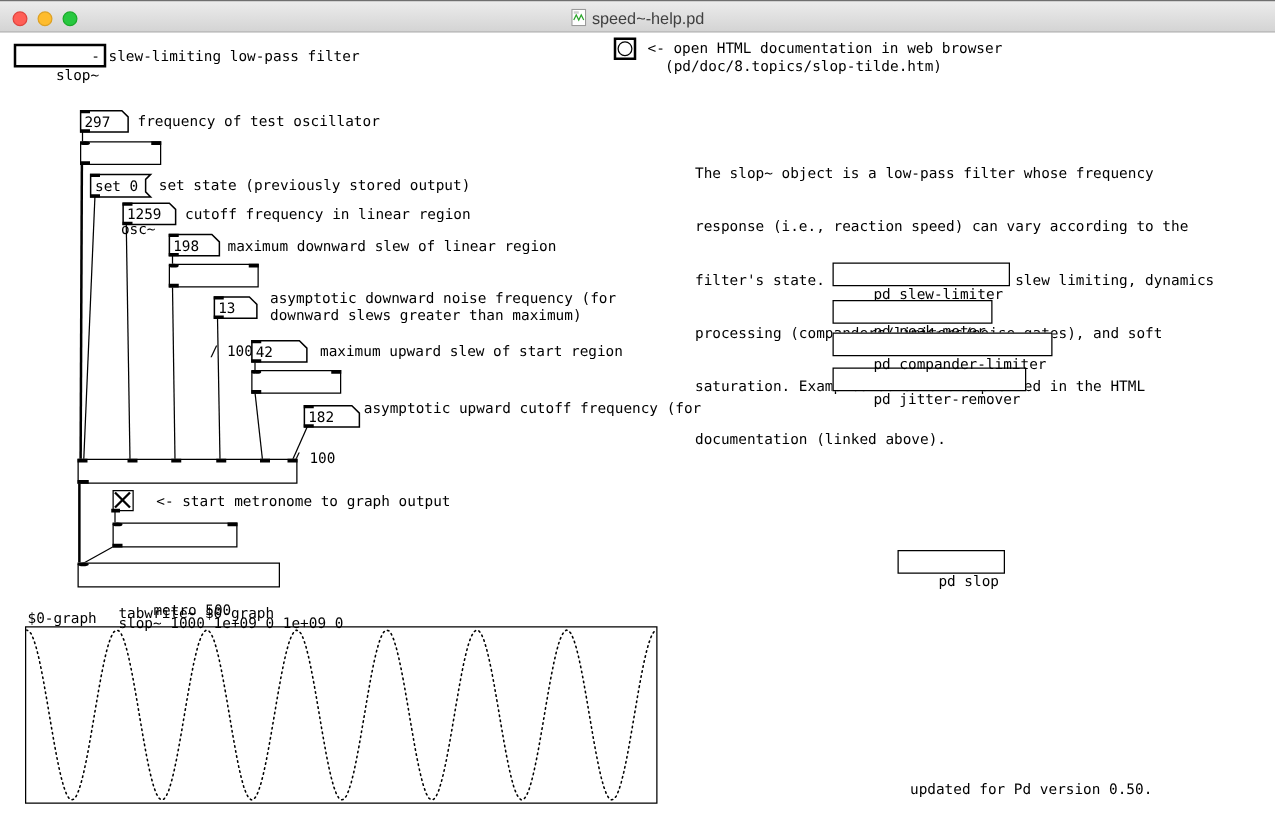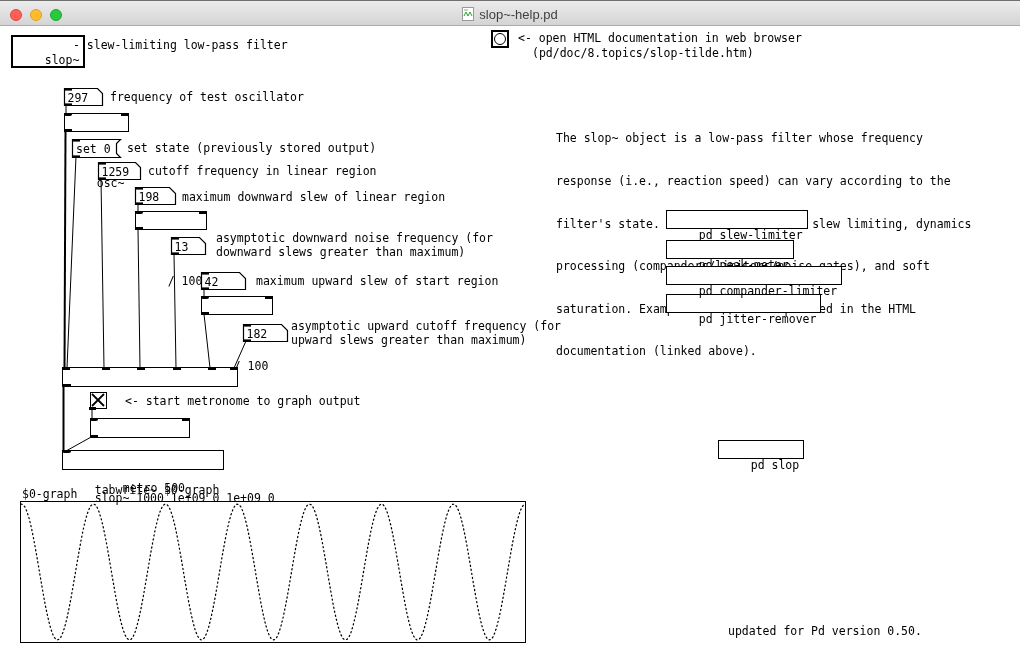--- a/index.html
+++ b/index.html
@@ -50,21 +50,21 @@
     <div class="tl yellow"></div>
     <div class="tl green"></div>
     <div class="titlewrap">
       <span class="fileicon">
         <svg width="12" height="14" viewBox="0 0 12 14">
           <rect x="0.5" y="0.5" width="11" height="13" fill="#fff" stroke="#9a9a9a"></rect>
           <path d="M2 9 L4 5 L6 9 L8 5 L10 9" fill="none" stroke="#2aa52a" stroke-width="1"></path>
           <rect x="2" y="2" width="4" height="2" fill="#cfcfcf"></rect>
         </svg>
       </span>
-      <span class="titletext">slop~-help.pd</span>
+      <span class="titletext">speed~-help.pd</span>
     </div>
   </div>
 
   <svg class="wires" width="1020" height="664">
     <g stroke="#000" fill="none">
       <line x1="66" y1="105" x2="66" y2="114" stroke-width="1"></line>
       <line x1="65.5" y1="131" x2="64.5" y2="368" stroke-width="2"></line>
       <line x1="76" y1="156" x2="67" y2="368" stroke-width="1"></line>
       <line x1="101" y1="179" x2="104" y2="368" stroke-width="1"></line>
       <line x1="138" y1="204" x2="138" y2="212" stroke-width="1"></line>
@@ -72,21 +72,21 @@
       <line x1="174" y1="254" x2="176" y2="368" stroke-width="1"></line>
       <line x1="204" y1="290" x2="204" y2="297" stroke-width="1"></line>
       <line x1="204" y1="314" x2="210" y2="368" stroke-width="1"></line>
       <line x1="246" y1="341" x2="234" y2="368" stroke-width="1"></line>
       <line x1="92" y1="408" x2="92" y2="419" stroke-width="1"></line>
       <line x1="93" y1="436" x2="66" y2="451" stroke-width="1"></line>
       <line x1="63.5" y1="386" x2="63.5" y2="451" stroke-width="2"></line>
     </g>
   </svg>
 
-  <div class="obj" style="left:11px;top:35px;border-width:2px;height:33px;padding-top:1px;">
+  <div class="obj" style="left:11px;top:35px;border-width:2px;height:19px;padding-top:1px;">
     <span>slop~</span>
   </div>
   <div class="comment" style="left:73px;top:38px;">- slew-limiting low-pass filter</div>
 
   <div class="bang">
     <div class="circ"></div>
   </div>
   <div class="comment" style="left:518px;top:31px;">&lt;- open HTML documentation in web browser</div>
   <div class="comment" style="left:532px;top:46px;">(pd/doc/8.topics/slop-tilde.htm)</div>
 
@@ -169,21 +169,20 @@
     <span>/ 100</span>
   </div>
 
   <svg class="iobox" style="left:243px;top:324px;" width="45" height="19">
     <path d="M0.5,0.5 H38.5 L44.5,6.5 V17.5 H0.5 Z" fill="#fff" stroke="#000" stroke-width="1.2"></path>
     <rect x="0" y="0" width="8" height="2.6" fill="#000"></rect>
     <rect x="0" y="15.4" width="8" height="2.6" fill="#000"></rect>
     <text x="3.5" y="13.5">182</text>
   </svg>
   <div class="comment" style="left:291px;top:319px;">asymptotic upward cutoff frequency (for</div>
-  <div class="comment" style="left:291px;top:333px;">upward slews greater than maximum)</div>
 
   <div class="bigobj" style="left:62px;top:367px;width:176px;">
     <span class="nub" style="left:-1px;top:-1px;width:8px;height:3px;"></span>
     <span class="nub" style="left:39px;top:-1px;width:8px;height:3px;"></span>
     <span class="nub" style="left:74px;top:-1px;width:8px;height:3px;"></span>
     <span class="nub" style="left:110px;top:-1px;width:8px;height:3px;"></span>
     <span class="nub" style="left:145px;top:-1px;width:8px;height:3px;"></span>
     <span class="nub" style="right:-1px;top:-1px;width:8px;height:3px;"></span>
     <span class="nub" style="left:-1px;bottom:-1px;width:9px;height:3px;"></span>
     <span>slop~ 1000 1e+09 0 1e+09 0</span>

